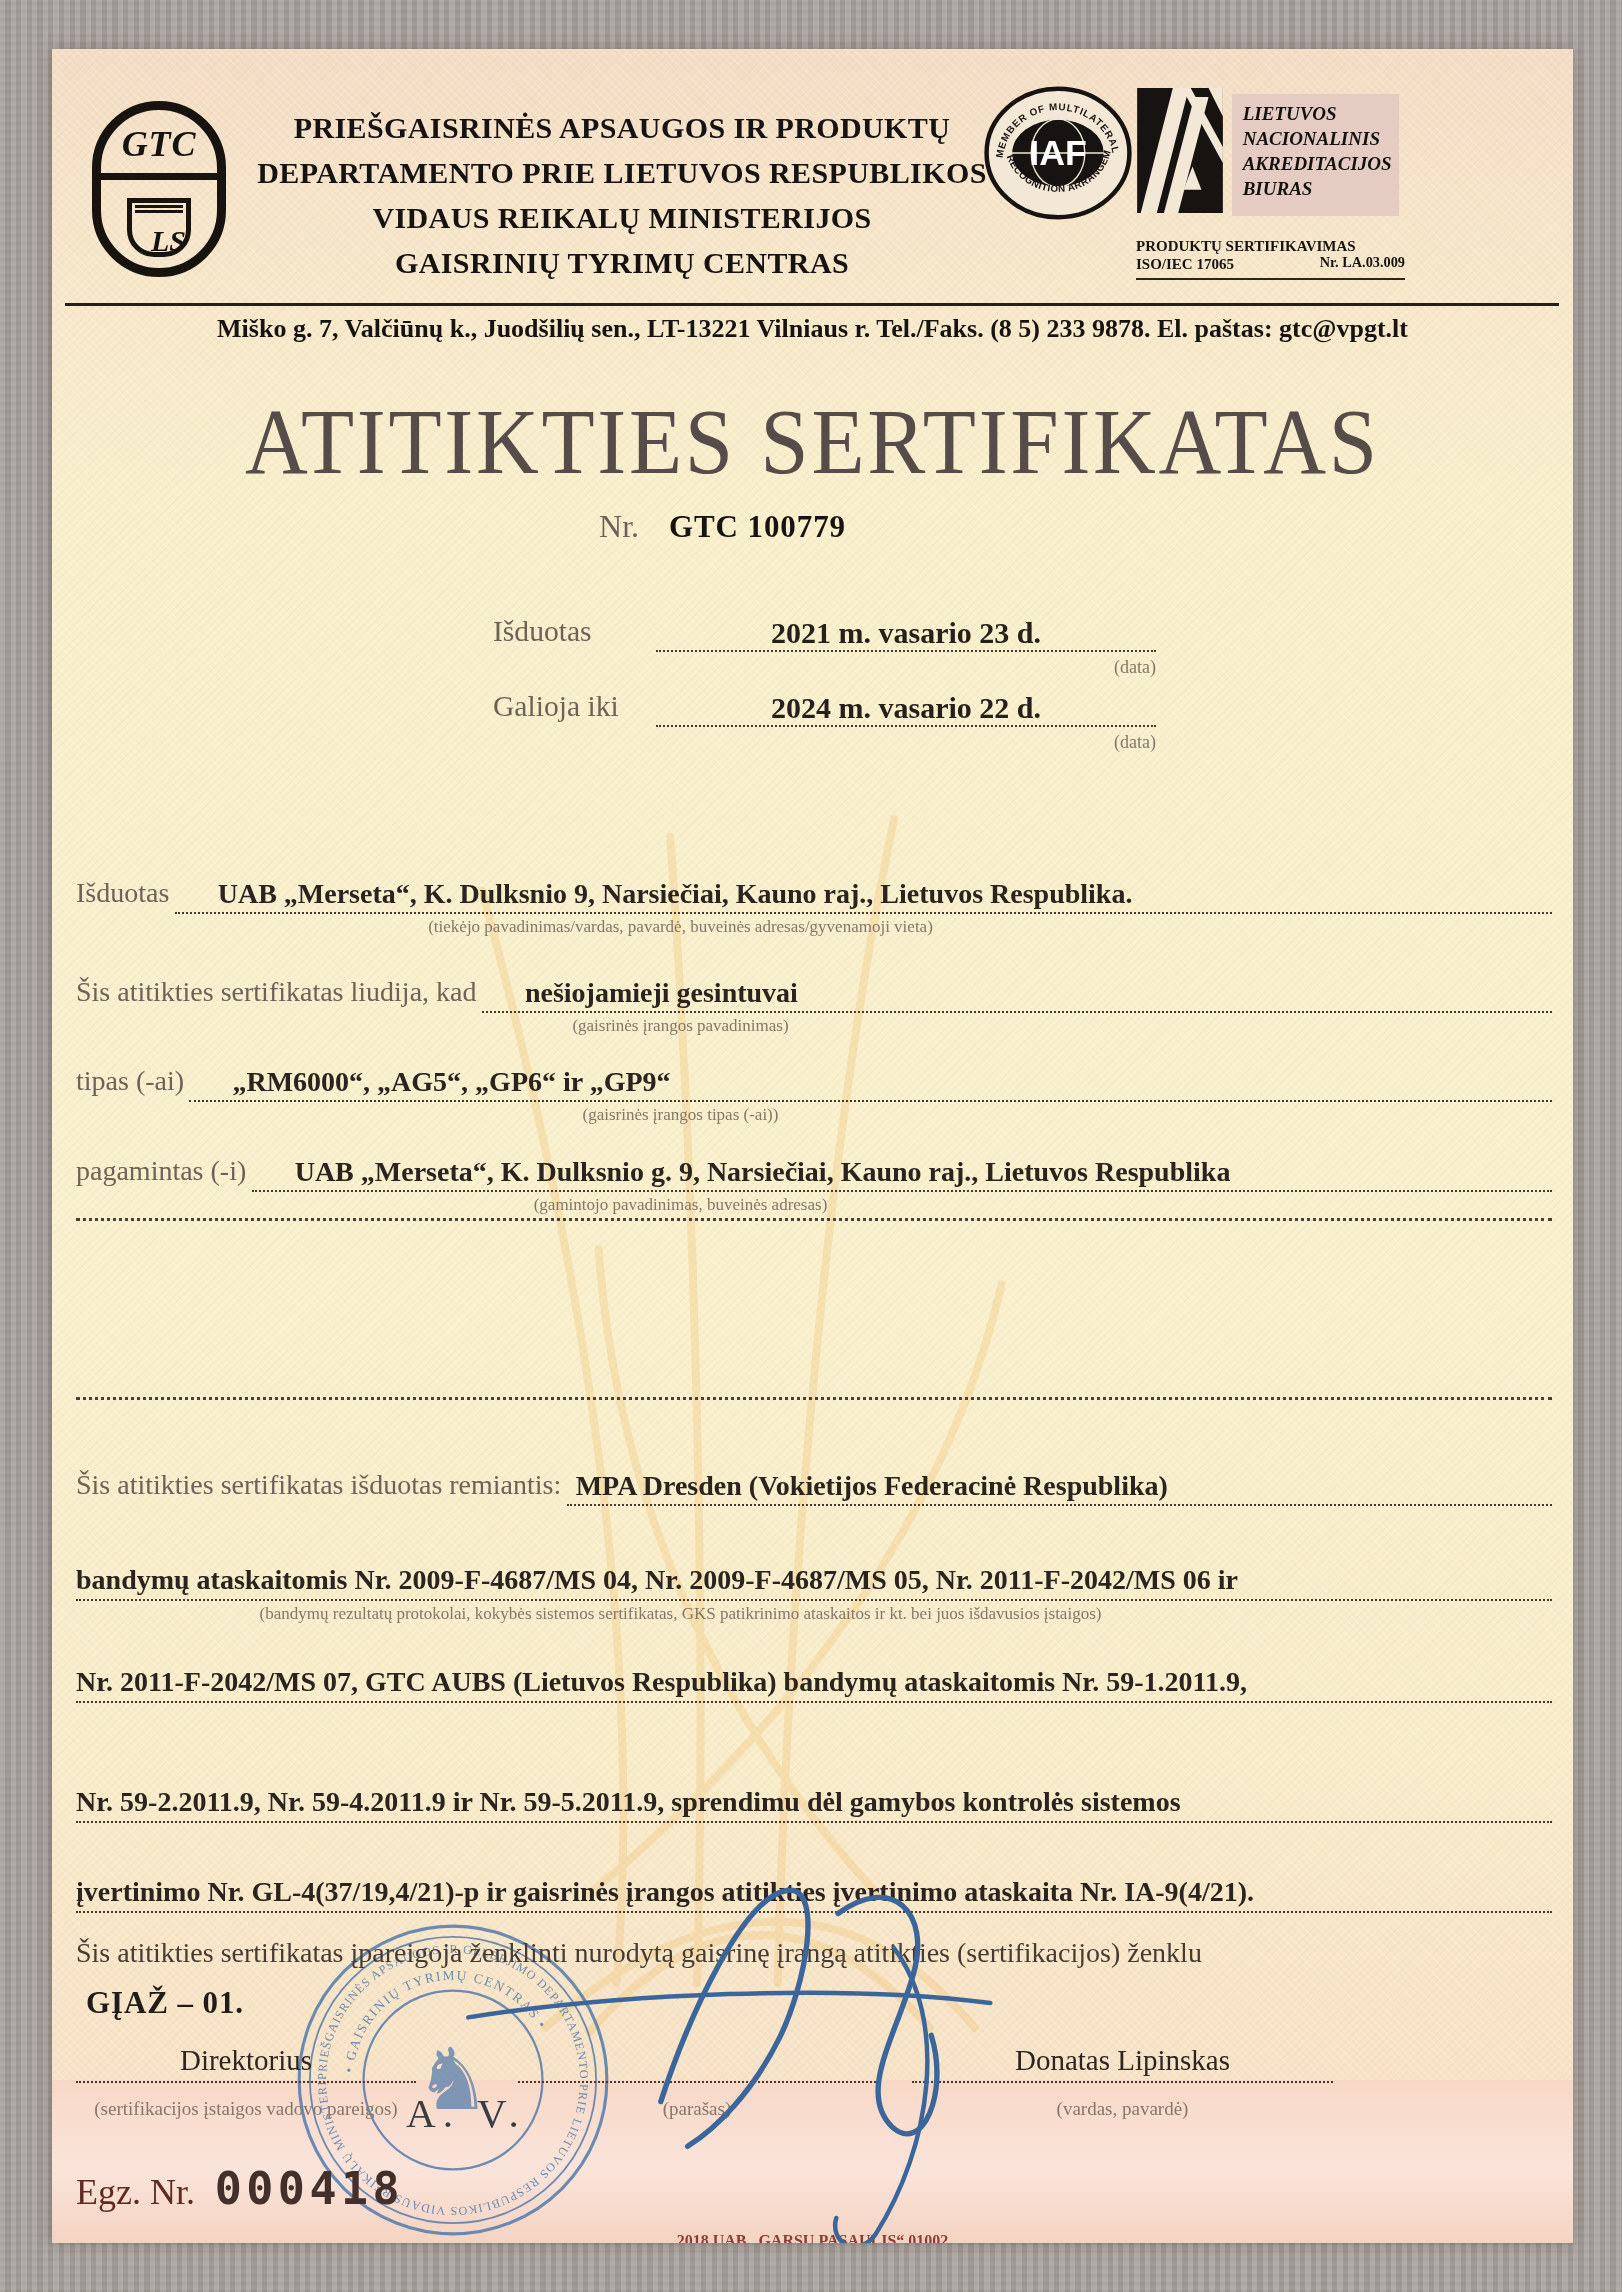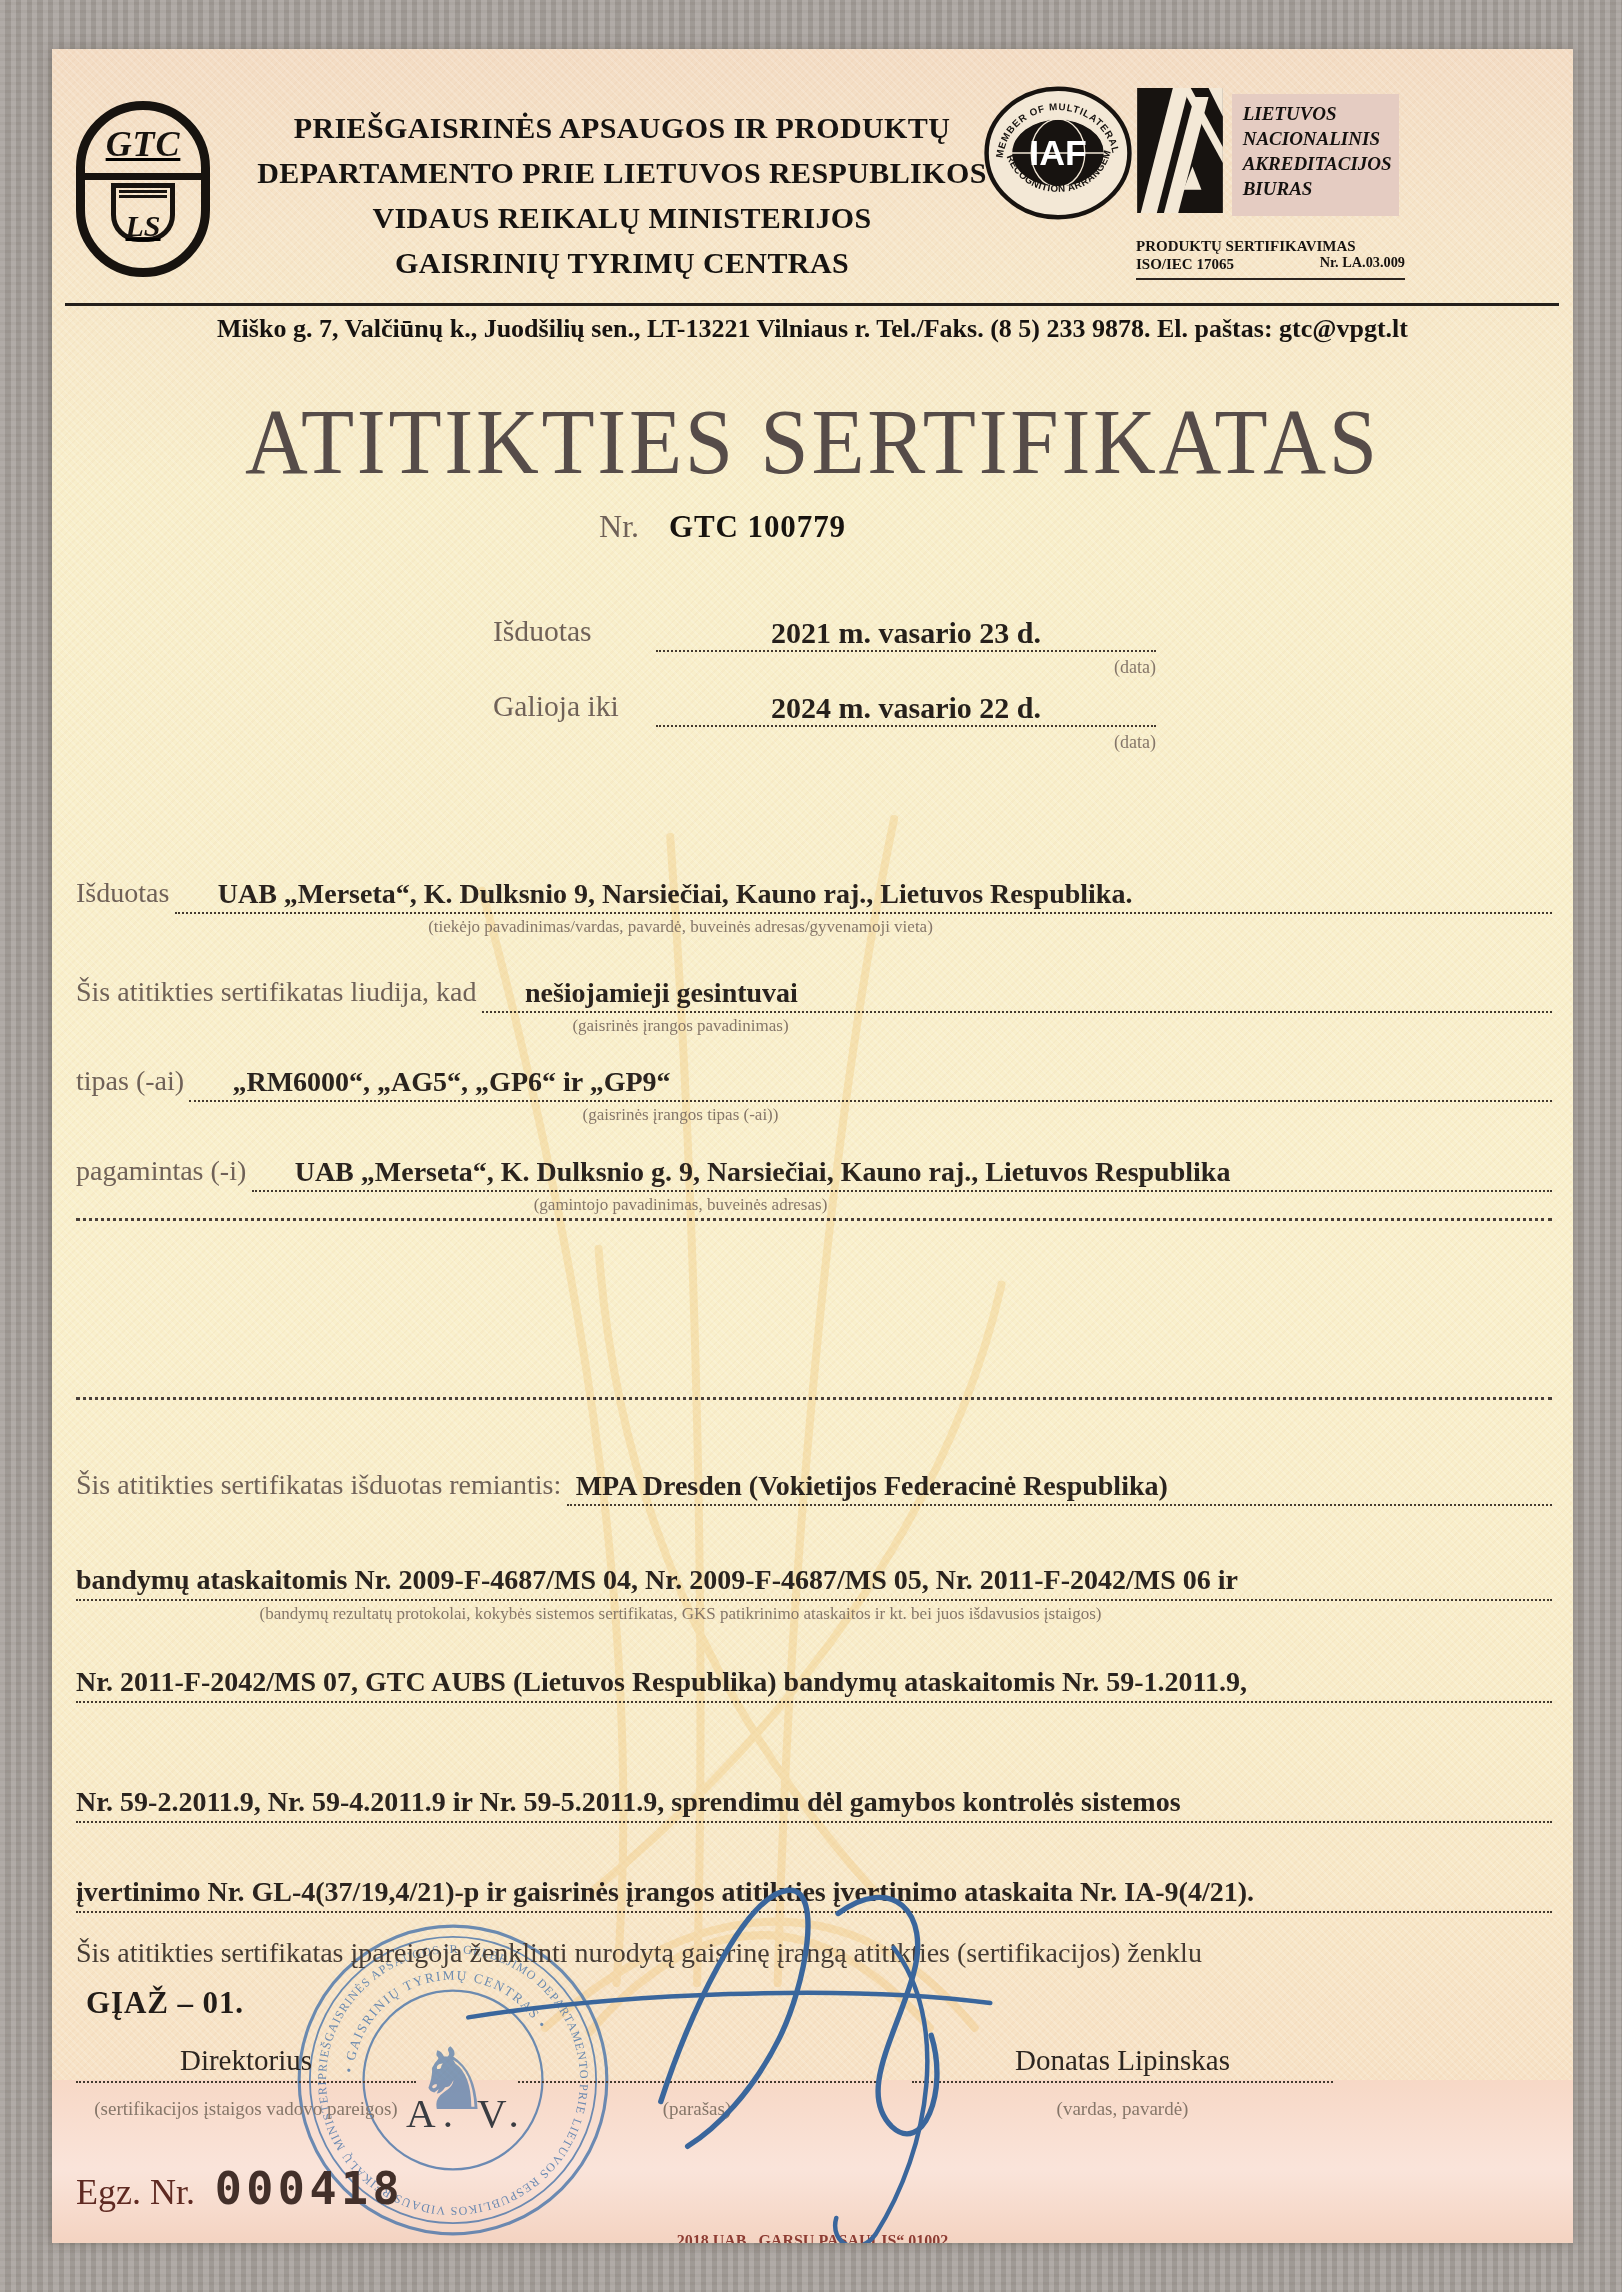--- a/index.html
+++ b/index.html
@@ -25,24 +25,24 @@
       repeating-linear-gradient(-45deg, rgba(219,160,120,.07) 0 1.8px, transparent 1.8px 5.4px);
   }
   .pink-band {
     position:absolute; left:0; right:0; top:2031px; bottom:0; z-index:0;
     background:linear-gradient(180deg,#f7d8c6 0%, #fae4da 55%, #f4d3c1 100%);
   }
   .wm { position:absolute; z-index:0; pointer-events:none; }
   .z { position:absolute; z-index:3; }
 
   
-  .gtc-logo { left:24px; top:52px; width:134px; height:176px; border:9px solid #17130f; border-radius:67px; padding-top:5.4px;text-decoration:underline; }
+  .gtc-logo { left:40px; top:52px; width:134px; height:176px; border:9px solid #17130f; border-radius:67px; padding-top:5.4px; }
   .gtc-top { text-align:center; font-style:italic; font-weight:bold; font-size:36px; color:#17130f; letter-spacing:0.9px; padding-top:7.2px; height:56px; }
   .gtc-div { border-top:7.2px solid #17130f; margin-top:1.8px; }
-  .gtc-shield { width:64px; margin:3px auto 0; height:59px; border:5.4px solid #17130f; border-radius:0 0 27px 27px; text-align:center; }
+  .gtc-shield { width:64px; margin:18px auto 0; height:59px; border:5.4px solid #17130f; border-radius:0 0 27px 27px; text-align:right; }
   .gtc-hatch { height:10.7px; margin:1.8px 2.7px 0; background:repeating-linear-gradient(180deg,#17130f 0 2.7px, transparent 2.7px 5.4px); }
   .gtc-ls { font-style:italic; font-weight:bold; font-size:30px; color:#17130f; line-height:50px; }
   .org { left:176px; top:56px; width:788px; text-align:center; font-weight:bold; font-size:30px; line-height:45px; color:#161311; letter-spacing:0.4px; }
   .iaf { left:931px; top:36px; width:150px; height:136px; }
   .lnab { left:1085px; top:39px; width:86px; height:125px; }
   .accred-box { left:1180px; top:45px; width:167px; height:122px; background:#e5ccc2; padding:7.2px 10.7px;
     font-weight:bold; font-style:italic; font-size:19px; line-height:25px; color:#14110f; }
   .scope { left:1084px; top:188px; width:269px; font-weight:bold; font-size:15px; line-height:18px; color:#16120f; border-bottom:2.7px solid #2a2420; padding-bottom:5.4px; }
   .scope-nr { position:absolute; right:0; top:16px; font-weight:bold; font-size:14.3px; }
   .hrule { left:12.5px; top:254px; width:1494px; border-top:3.6px solid #241f1b; }

